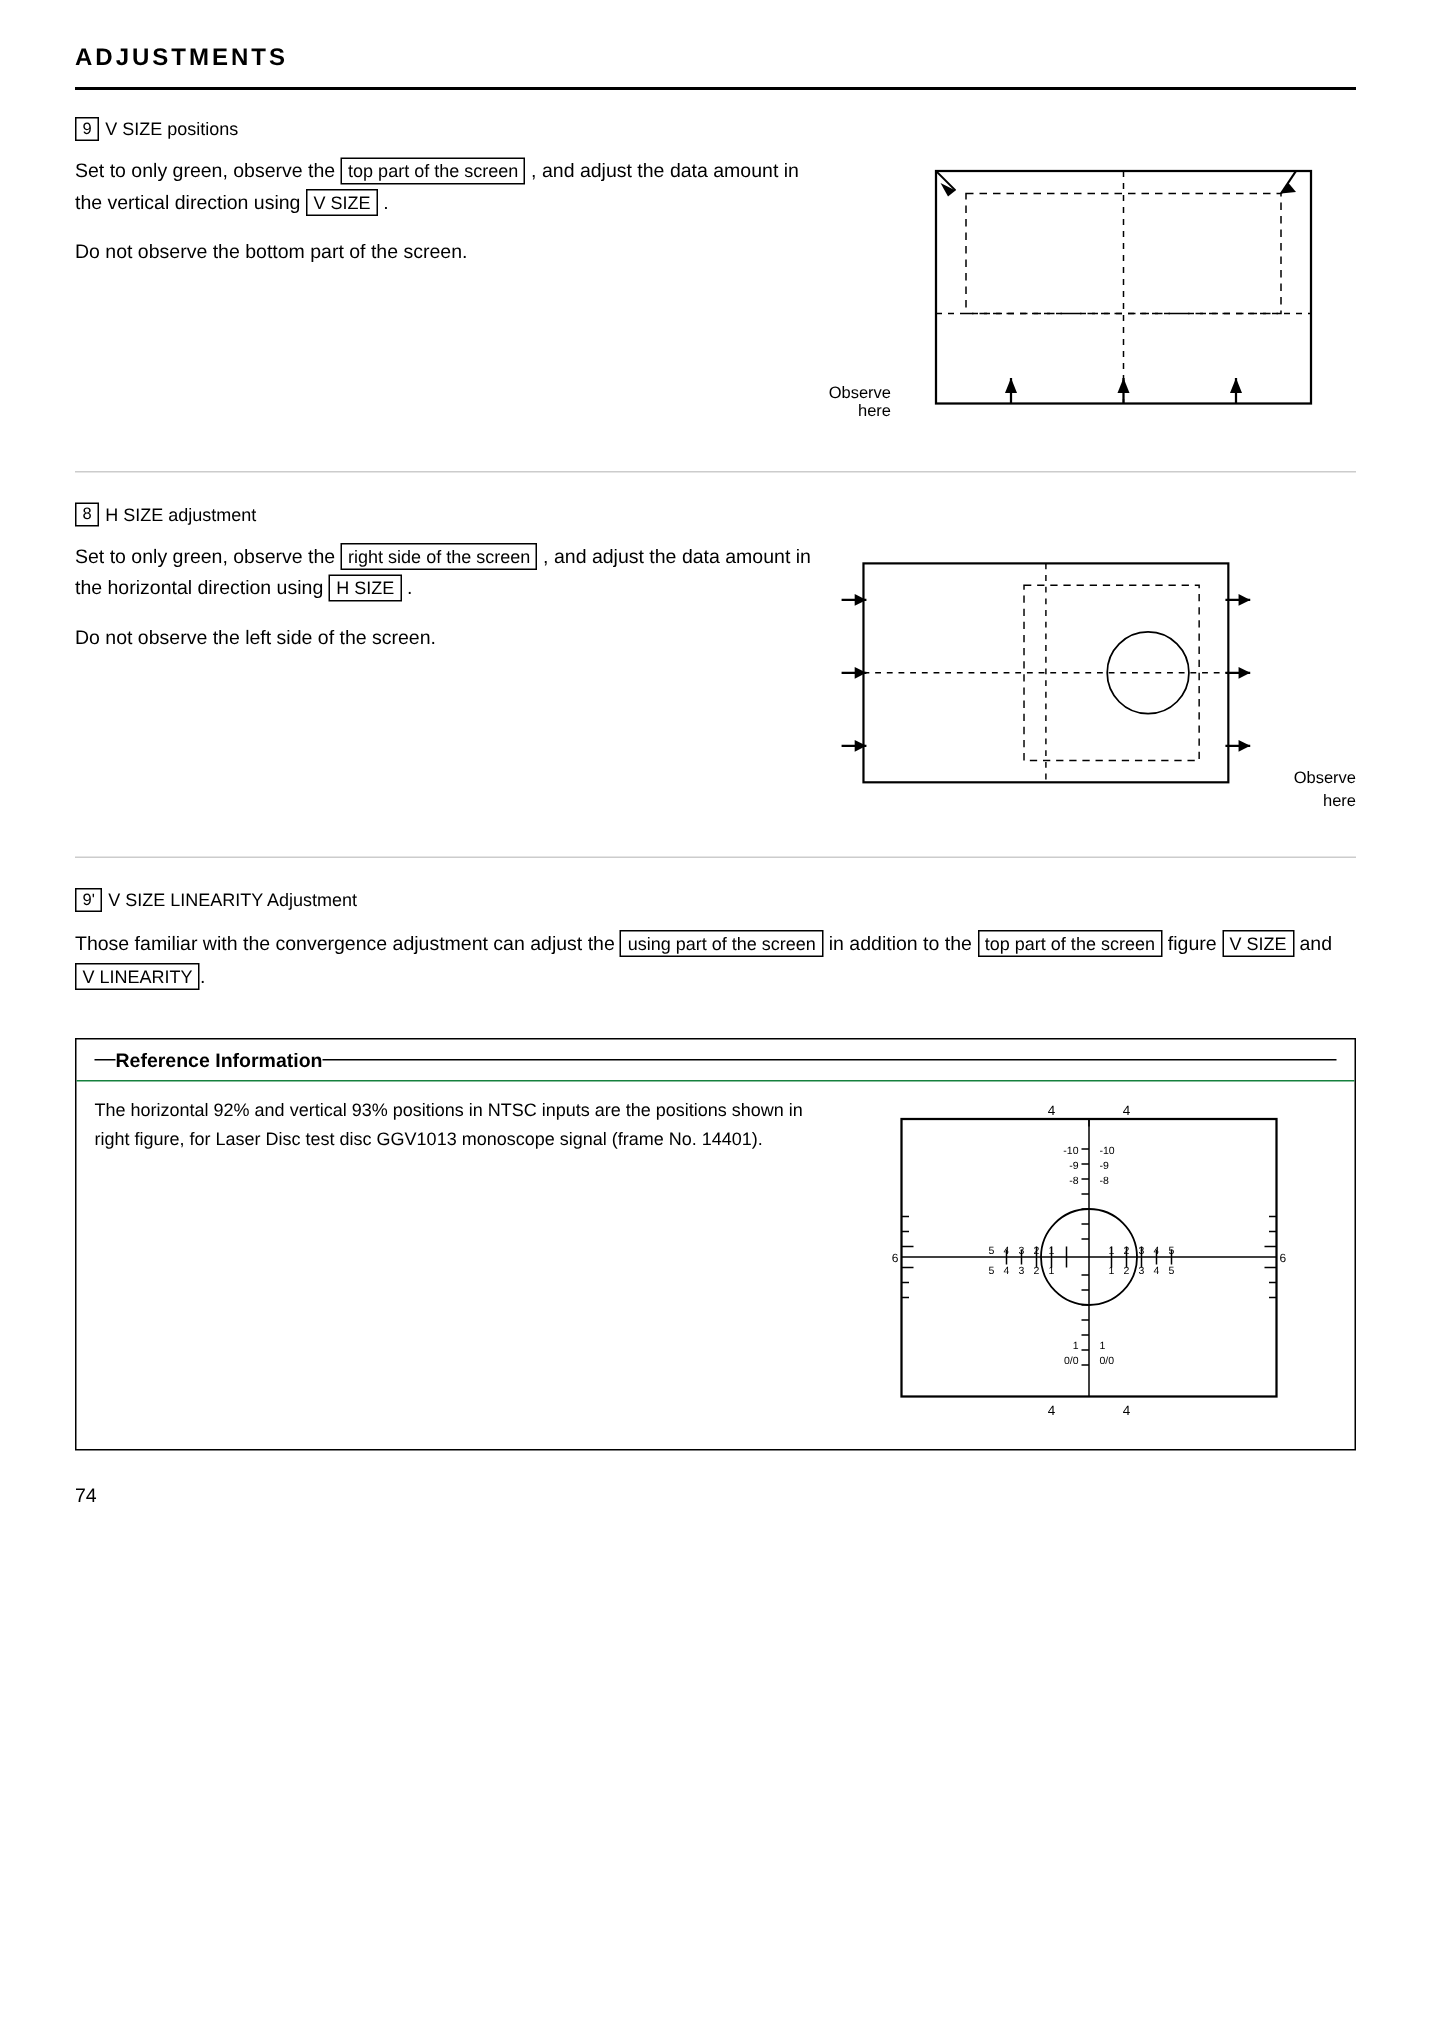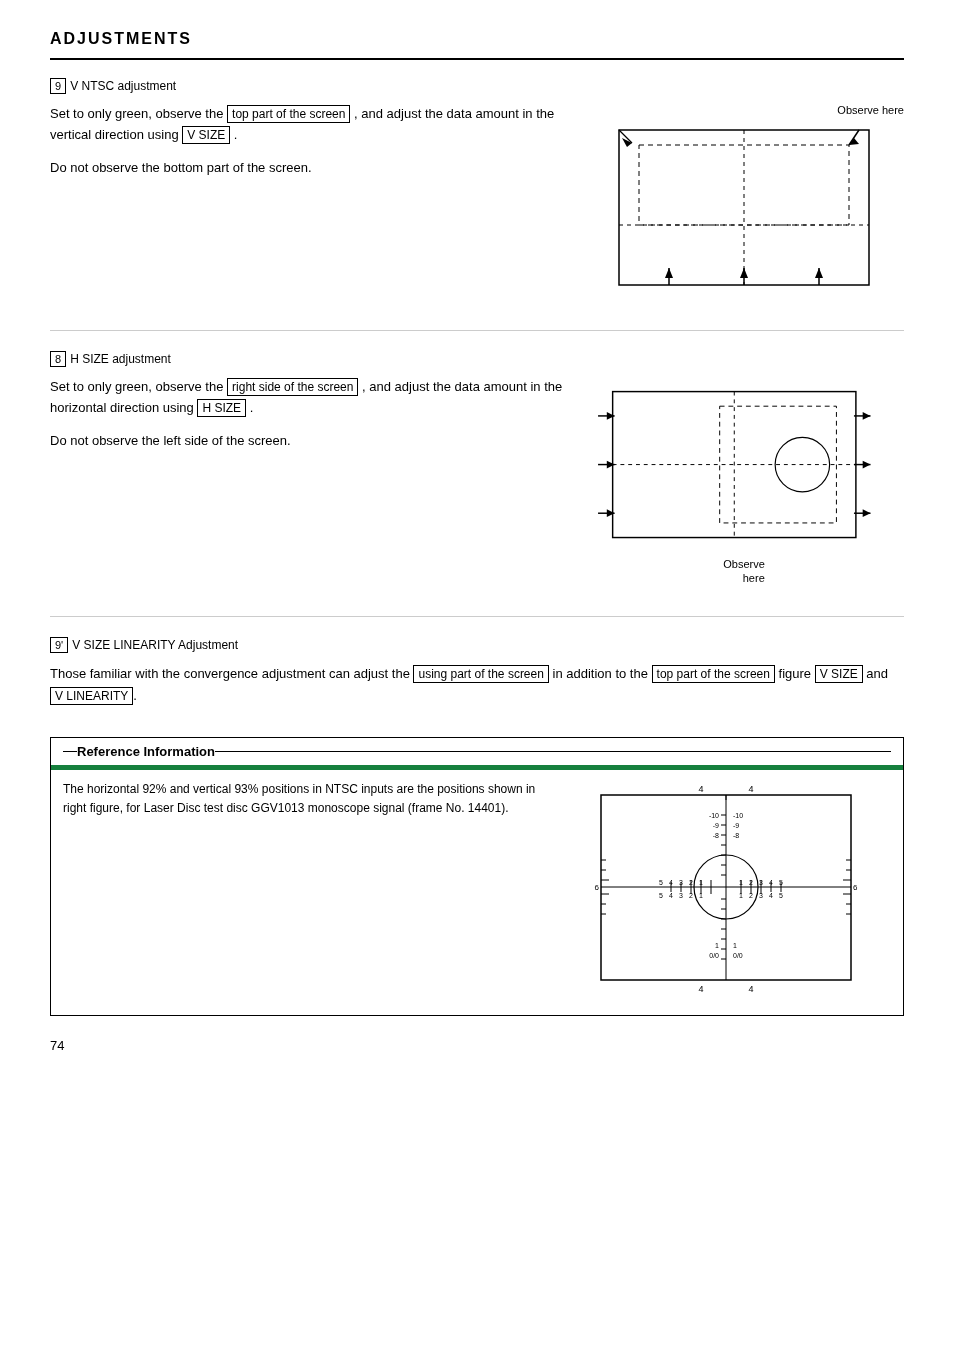--- a/index.html
+++ b/index.html
@@ -49,22 +49,22 @@
       gap: 6px;
       align-items: flex-start;
     }
     .col-text {
       flex: 1;
       line-height: 1.6;
     }
     .col-diagram {
       flex: 0 0 320px;
       display: flex;
-      flex-direction: column;
-      align-items: center;
+      flex-direction: row;
+      align-items: flex-end;
     }
 
     .boxed {
       border: 1px solid #000;
       padding: 1px 4px;
       display: inline;
       font-size: 12px;
     }
 
     .observe-label {
@@ -114,21 +114,21 @@
       font-weight: bold;
       font-size: 13px;
       display: flex;
       align-items: center;
       gap: 0;
     }
     .reference-content {
       display: flex;
       gap: 10px;
       padding: 10px 12px 12px 12px;
-      border-top: 5px solid #15803d;
+      border-top: 1px solid #15803d;
     }
     .ref-text {
       flex: 1;
       line-height: 1.6;
       font-size: 12px;
     }
     .ref-diagram {
       flex: 0 0 320px;
     }
 
@@ -146,21 +146,21 @@
 </head>
 <body>
 
 <div class="page-header">
   <span class="page-title">ADJUSTMENTS</span>
 </div>
 
 <div class="section">
   <div class="section-heading">
     <span class="section-num">9</span>
-    <span>V NTSC adjustment</span>
+    <span>V SIZE positions</span>
   </div>
   <div class="two-col">
     <div class="col-text">
       <p style="margin-bottom:12px;">
         <span>Set to only green, observe the </span><span class="boxed">top part of the screen</span><span> , and adjust the data amount in the vertical direction using </span><span class="boxed">V SIZE</span><span> .</span>
       </p>
       <p>Do not observe the bottom part of the screen.</p>
     </div>
     <div class="col-diagram">
       <div class="observe-label">Observe here</div>

